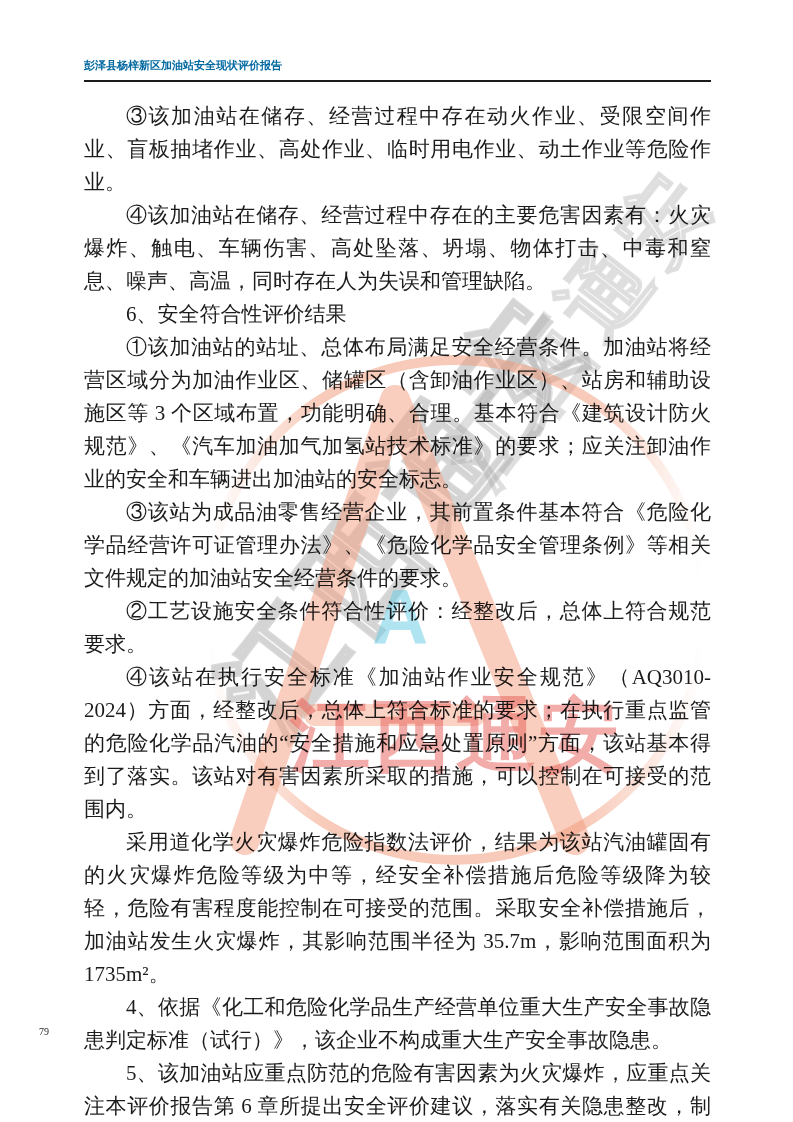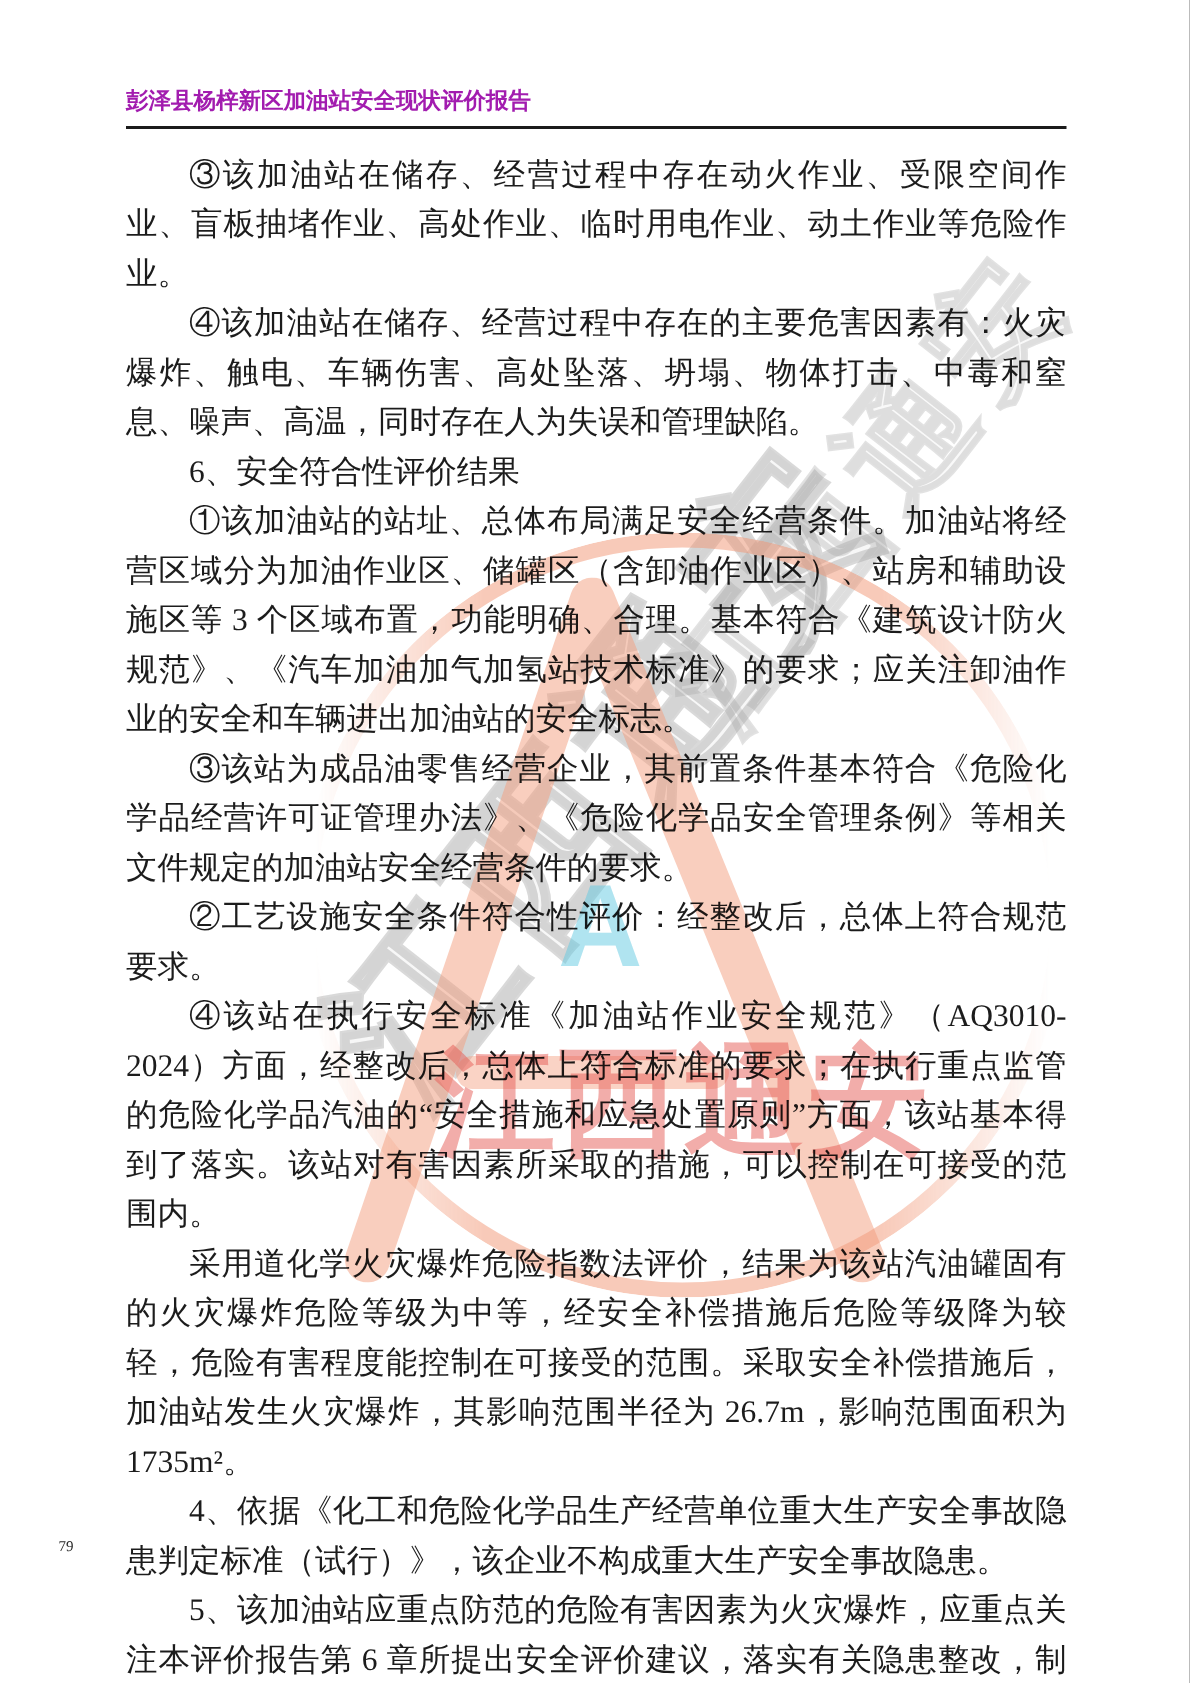--- a/index.html
+++ b/index.html
@@ -12,21 +12,21 @@
     font-family:"Liberation Serif","DejaVu Serif",serif;
   }
 
   
   .hdr {
     position:absolute; left:84px; top:58px; width:627px;
     display:flex; justify-content:space-between; align-items:flex-end;
     padding-bottom:7px;
     border-bottom:2px solid #1b1b1b;
     font-family:"Liberation Sans","DejaVu Sans",sans-serif;
-    font-weight:bold; font-size:15px; color:#a21caf;
+    font-weight:bold; font-size:11px; color:#0369a1;
     z-index:2;
   }
 
   
   .content {
     position:absolute; left:84px; top:100px; width:627px;
     font-size:21px; line-height:33px;
     text-align:justify;
     color:#1c1c1c;
     z-index:2;
@@ -110,20 +110,20 @@
   </div>
 
   <div class="content">
     <p>③该加油站在储存、经营过程中存在动火作业、受限空间作业、盲板抽堵作业、高处作业、临时用电作业、动土作业等危险作业。</p>
     <p>④该加油站在储存、经营过程中存在的主要危害因素有：火灾爆炸、触电、车辆伤害、高处坠落、坍塌、物体打击、中毒和窒息、噪声、高温，同时存在人为失误和管理缺陷。</p>
     <p>6、安全符合性评价结果</p>
     <p>①该加油站的站址、总体布局满足安全经营条件。加油站将经营区域分为加油作业区、储罐区（含卸油作业区）、站房和辅助设施区等 3 个区域布置，功能明确、合理。基本符合《建筑设计防火规范》、《汽车加油加气加氢站技术标准》的要求；应关注卸油作业的安全和车辆进出加油站的安全标志。</p>
     <p>③该站为成品油零售经营企业，其前置条件基本符合《危险化学品经营许可证管理办法》、《危险化学品安全管理条例》等相关文件规定的加油站安全经营条件的要求。</p>
     <p>②工艺设施安全条件符合性评价：经整改后，总体上符合规范要求。</p>
     <p>④该站在执行安全标准《加油站作业安全规范》（AQ3010-2024）方面，经整改后，总体上符合标准的要求；在执行重点监管的危险化学品汽油的“安全措施和应急处置原则”方面，该站基本得到了落实。该站对有害因素所采取的措施，可以控制在可接受的范围内。</p>
-    <p>采用道化学火灾爆炸危险指数法评价，结果为该站汽油罐固有的火灾爆炸危险等级为中等，经安全补偿措施后危险等级降为较轻，危险有害程度能控制在可接受的范围。采取安全补偿措施后，加油站发生火灾爆炸，其影响范围半径为 26.7m，影响范围面积为 1735m²。</p>
+    <p>采用道化学火灾爆炸危险指数法评价，结果为该站汽油罐固有的火灾爆炸危险等级为中等，经安全补偿措施后危险等级降为较轻，危险有害程度能控制在可接受的范围。采取安全补偿措施后，加油站发生火灾爆炸，其影响范围半径为 35.7m，影响范围面积为 1735m²。</p>
     <p>4、依据《化工和危险化学品生产经营单位重大生产安全事故隐患判定标准（试行）》，该企业不构成重大生产安全事故隐患。</p>
     <p>5、该加油站应重点防范的危险有害因素为火灾爆炸，应重点关注本评价报告第 6 章所提出安全评价建议，落实有关隐患整改，制定规划，不断完</p>
   </div>
 
   <div class="pagenum">79</div>
 
 </div>
 
 </body></html>

